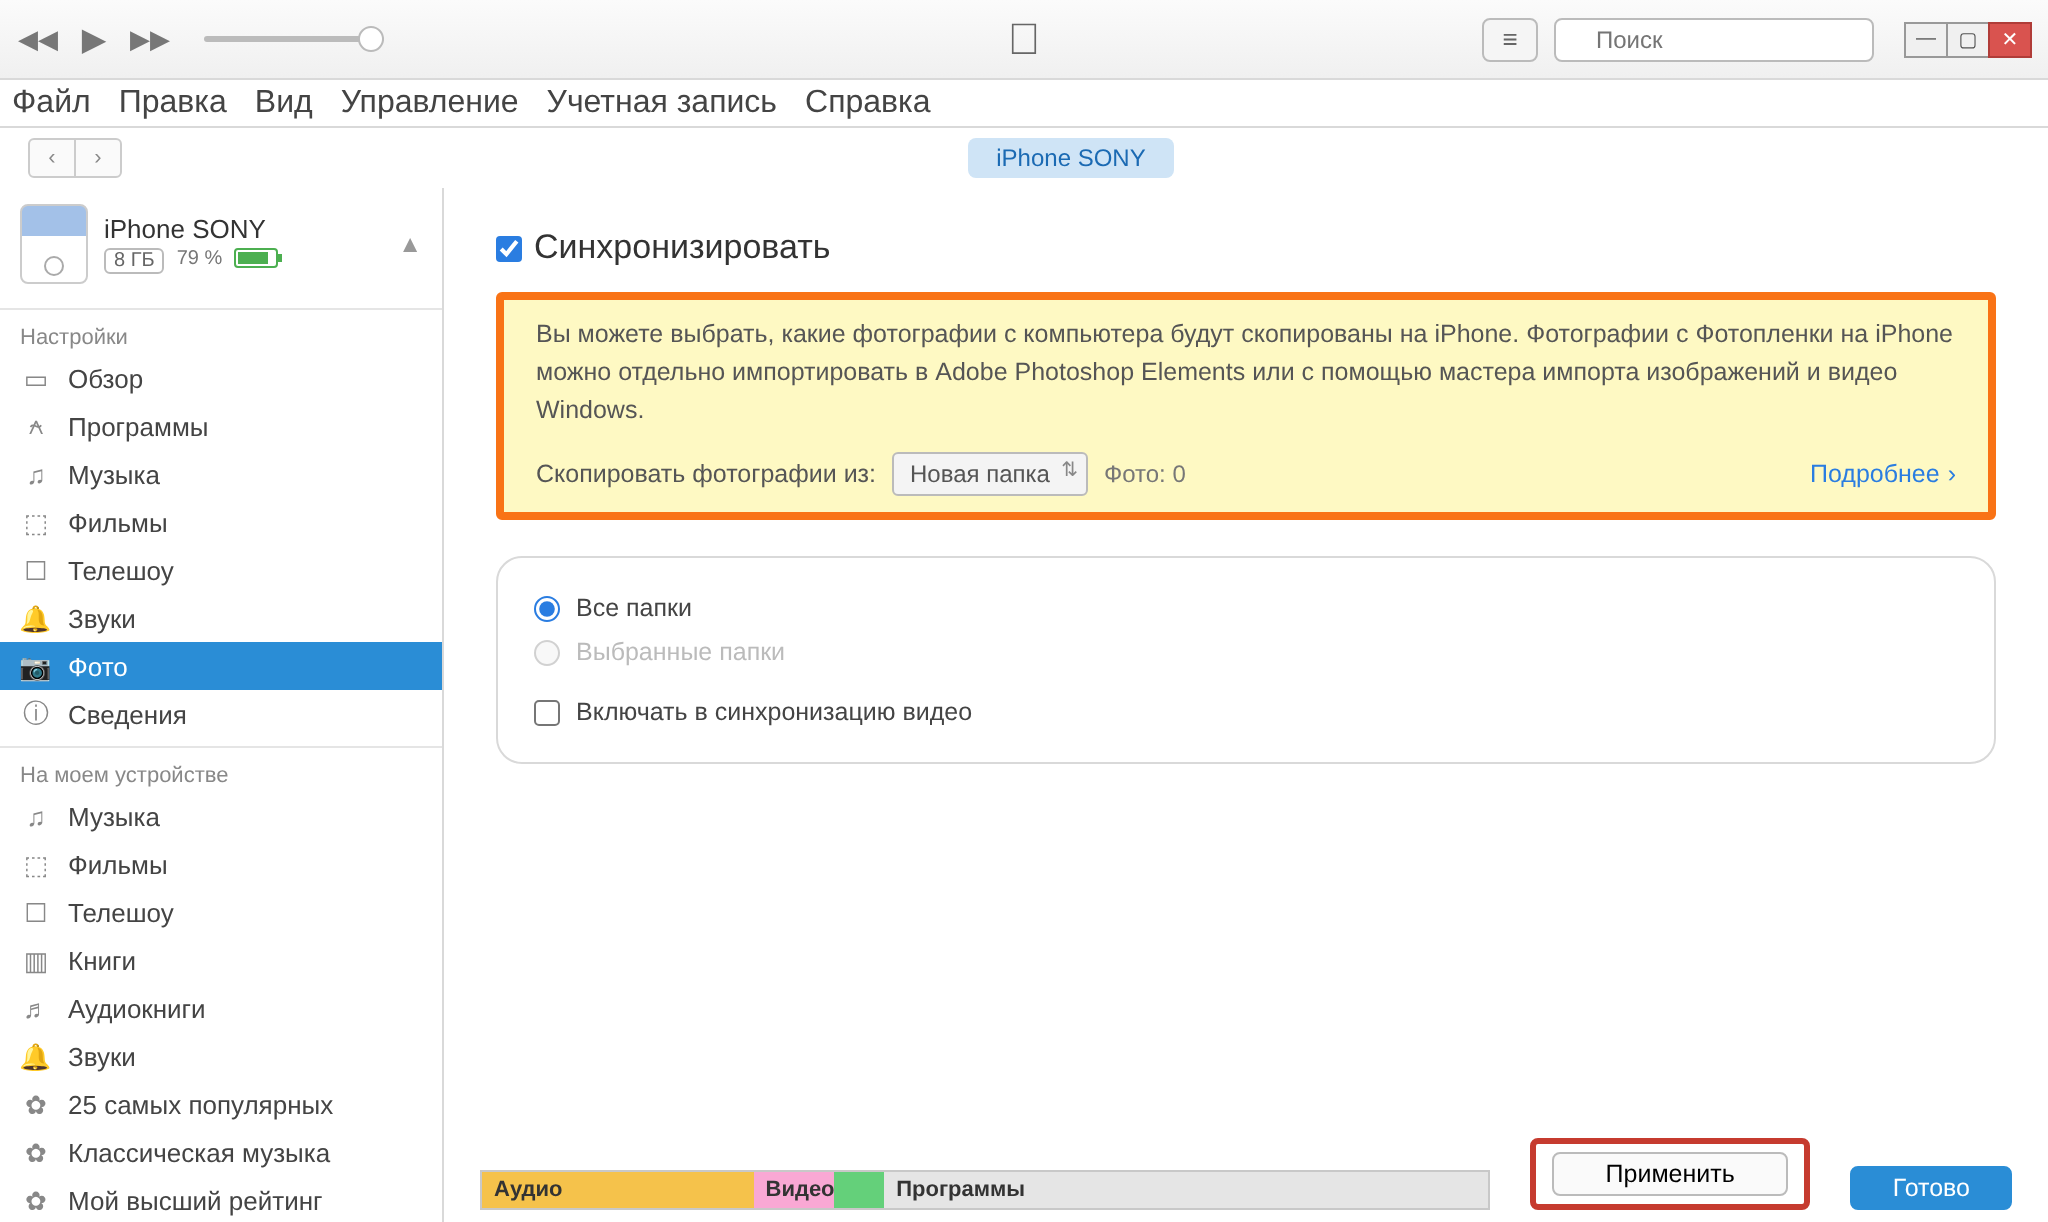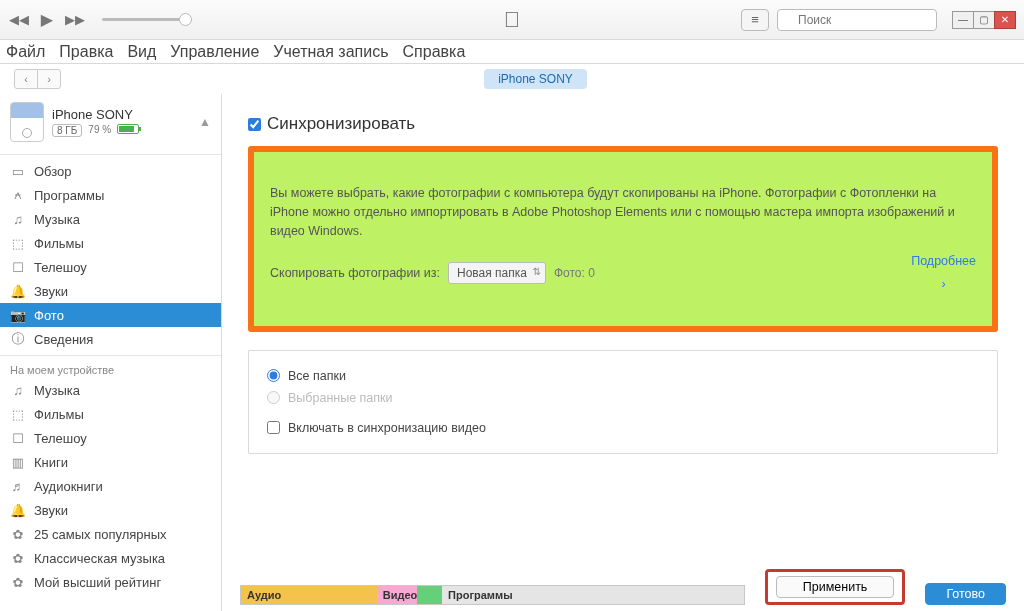--- a/index.html
+++ b/index.html
@@ -57,28 +57,28 @@
 .side-item .ico { width:16px; height:16px; display:flex; align-items:center; justify-content:center; color:#888; font-size:13px; }
 .side-item.selected { background:#2a8dd6; color:#fff; }
 .side-item.selected .ico { color:#fff; }
 .side-sep { height:1px; background:#e5e5e5; margin:4px 0; }
 
 
 .content-inner { padding:20px 26px 6px; flex:1; overflow:auto; }
 .sync-row { display:flex; align-items:center; gap:6px; margin-bottom:12px; }
 .sync-row input { accent-color:#2a7de1; }
 .sync-title { font-size:17px; color:#333; }
-.info-box { border:6px solid #f97316; border-radius:3px; padding:32px 16px; background:#bef264; font-size:12.5px; color:#555; line-height:1.5; }
+.info-box { border:4px solid #f97316; border-radius:3px; padding:8px 16px; background:#fef9c3; font-size:12.5px; color:#555; line-height:1.5; }
 .info-box .copy-row { display:flex; align-items:center; gap:8px; margin-top:12px; }
 .select-like { border:1px solid #bbb; background:#f4f4f4; border-radius:3px; padding:1px 18px 1px 8px; font-size:12px; position:relative; }
 .select-like::after { content:"⇅"; position:absolute; right:4px; top:1px; font-size:10px; color:#888; }
 .photo-count { color:#777; font-size:12px; }
-.more-link { margin-left:auto; color:#2a7de1; font-size:12.5px; display:flex; align-items:center; gap:4px;flex-direction:column; }
-
-.options-box { border:1px solid #d9d9d9; border-radius:1px; padding:14px 18px; margin-top:18px; font-size:12.5px; color:#444; }
+.more-link { margin-left:auto; color:#2a7de1; font-size:12.5px; display:flex; align-items:center; gap:4px; }
+
+.options-box { border:1px solid #d9d9d9; border-radius:13px; padding:14px 18px; margin-top:18px; font-size:12.5px; color:#444; }
 .opt-row { display:flex; align-items:center; gap:8px; padding:4px 0; }
 .opt-row.disabled { color:#bbb; }
 .opt-row input[type=radio] { accent-color:#2a7de1; }
 .opt-row input[type=checkbox] { width:13px; height:13px; }
 
 
 .bottom { display:flex; align-items:flex-end; padding:0 18px 6px 18px; gap:20px; }
 .storage-bar { flex:1; display:flex; height:20px; font-size:11px; color:#333; border:1px solid #c8c8c8; }
 .seg { display:flex; align-items:center; padding-left:6px; font-weight:bold; }
 .seg.audio { background:#f5c24b; width:27%; }
@@ -142,20 +142,21 @@
         <div class="device-name">iPhone SONY</div>
         <div class="device-cap">
           <span class="capacity-badge">8 ГБ</span>
           <span class="batt-pct">79 %</span>
           <span class="batt-icon"></span>
         </div>
       </div>
       <span class="eject">▲</span>
     </div>
     <div class="side-sep"></div>
+    <div class="section-label">Настройки</div>
     <div id="settings-list">
         <div class="side-item">
           <span class="ico">▭</span>
           <span>Обзор</span>
         </div>
         <div class="side-item">
           <span class="ico">⍲</span>
           <span>Программы</span>
         </div>
         <div class="side-item">

